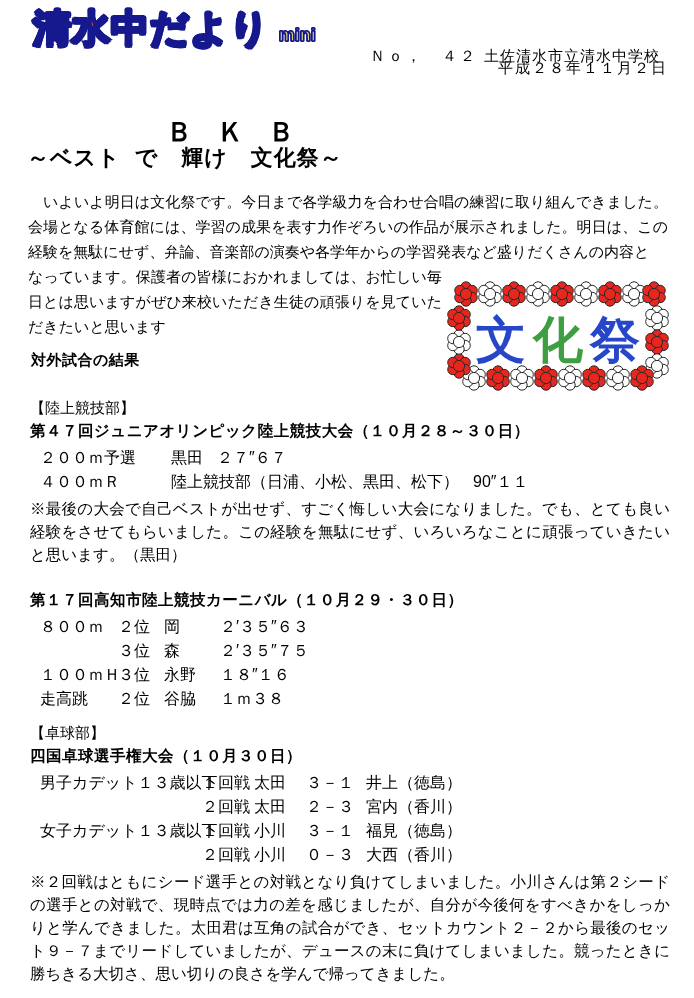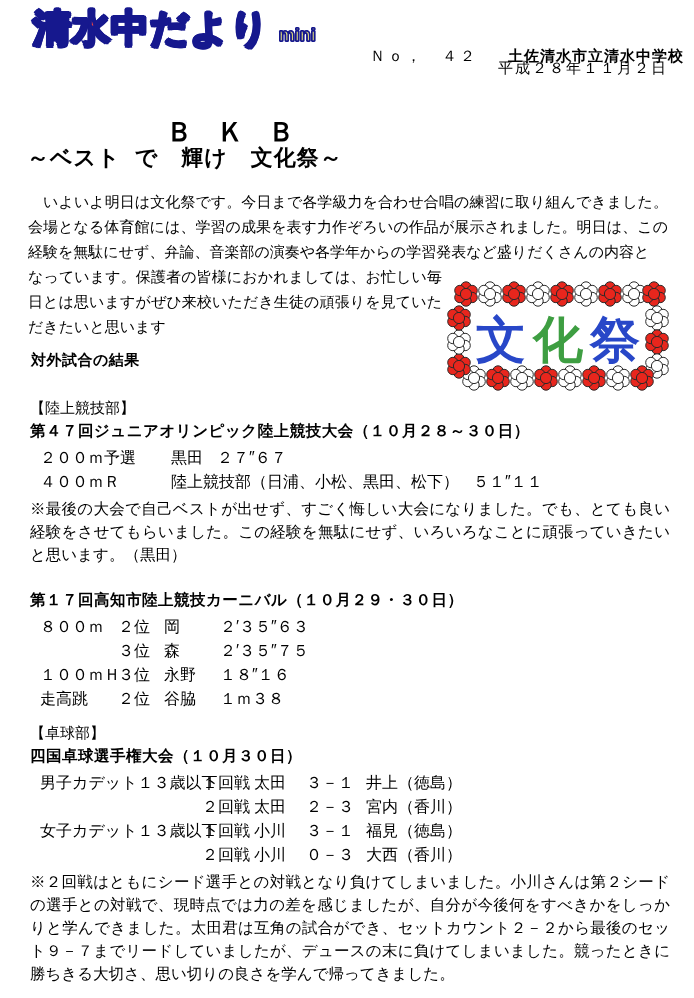--- a/index.html
+++ b/index.html
@@ -24,21 +24,21 @@
   }
   .logo-mini{
     font-family:"Liberation Sans","DejaVu Sans",sans-serif;
     font-weight:bold;font-size:18px;margin-left:9px;
     color:#f1ec7a;
     -webkit-text-stroke:1.5px #16188e;
     text-shadow:1px 0 0 #16188e,-1px 0 0 #16188e,0 1px 0 #16188e,0 -1px 0 #16188e;
   }
   .hdr-date{position:absolute;right:26px;top:22px;font-size:15px;letter-spacing:2px;margin-top:37px;}
   .hdr-issue{position:absolute;left:370px;top:47px;font-size:15px;letter-spacing:3px;}
-  .hdr-school{position:absolute;right:10px;top:47px;font-size:15px;letter-spacing:1px;font-weight:bold;}
+  .hdr-school{position:absolute;right:34px;top:47px;font-size:15px;letter-spacing:1px;}
   
   .bkb{
     position:absolute;left:166px;top:118px;
     font-size:27px;font-weight:bold;letter-spacing:24px;line-height:1.1;
   }
   .main-title{
     position:absolute;left:27px;top:147px;margin:0;
     font-size:22px;font-weight:bold;letter-spacing:1px;line-height:1.15;white-space:nowrap;font-family:Liberation Mono, monospace;
   }
   
@@ -148,21 +148,21 @@
 
   <section class="club-section club-track">
     <div class="club-name">【陸上競技部】</div>
 
     <h3 class="meet-title">第４７回ジュニアオリンピック陸上競技大会（１０月２８～３０日）</h3>
     <div class="rows">
       <div class="row jr">
         <span class="c-event">２００ｍ予選</span><span class="c-name">黒田</span><span class="c-record">２７″６７</span>
       </div>
       <div class="row jr">
-        <span class="c-event">４００ｍＲ</span><span class="c-name">陸上競技部（日浦、小松、黒田、松下）</span><span class="c-record">５１″１１</span>
+        <span class="c-event">４００ｍＲ</span><span class="c-name">陸上競技部（日浦、小松、黒田、松下）</span><span class="c-record">90″１１</span>
       </div>
     </div>
     <p class="comment">※最後の大会で自己ベストが出せず、すごく悔しい大会になりました。でも、とても良い経験をさせてもらいました。この経験を無駄にせず、いろいろなことに頑張っていきたいと思います。（黒田）</p>
 
     <h3 class="meet-title meet-gap">第１７回高知市陸上競技カーニバル（１０月２９・３０日）</h3>
     <div class="rows">
       <div class="row ca">
         <span class="c-event">８００ｍ</span><span class="c-rank">２位</span><span class="c-name">岡</span><span class="c-record">２′３５″６３</span>
       </div>
       <div class="row ca">

